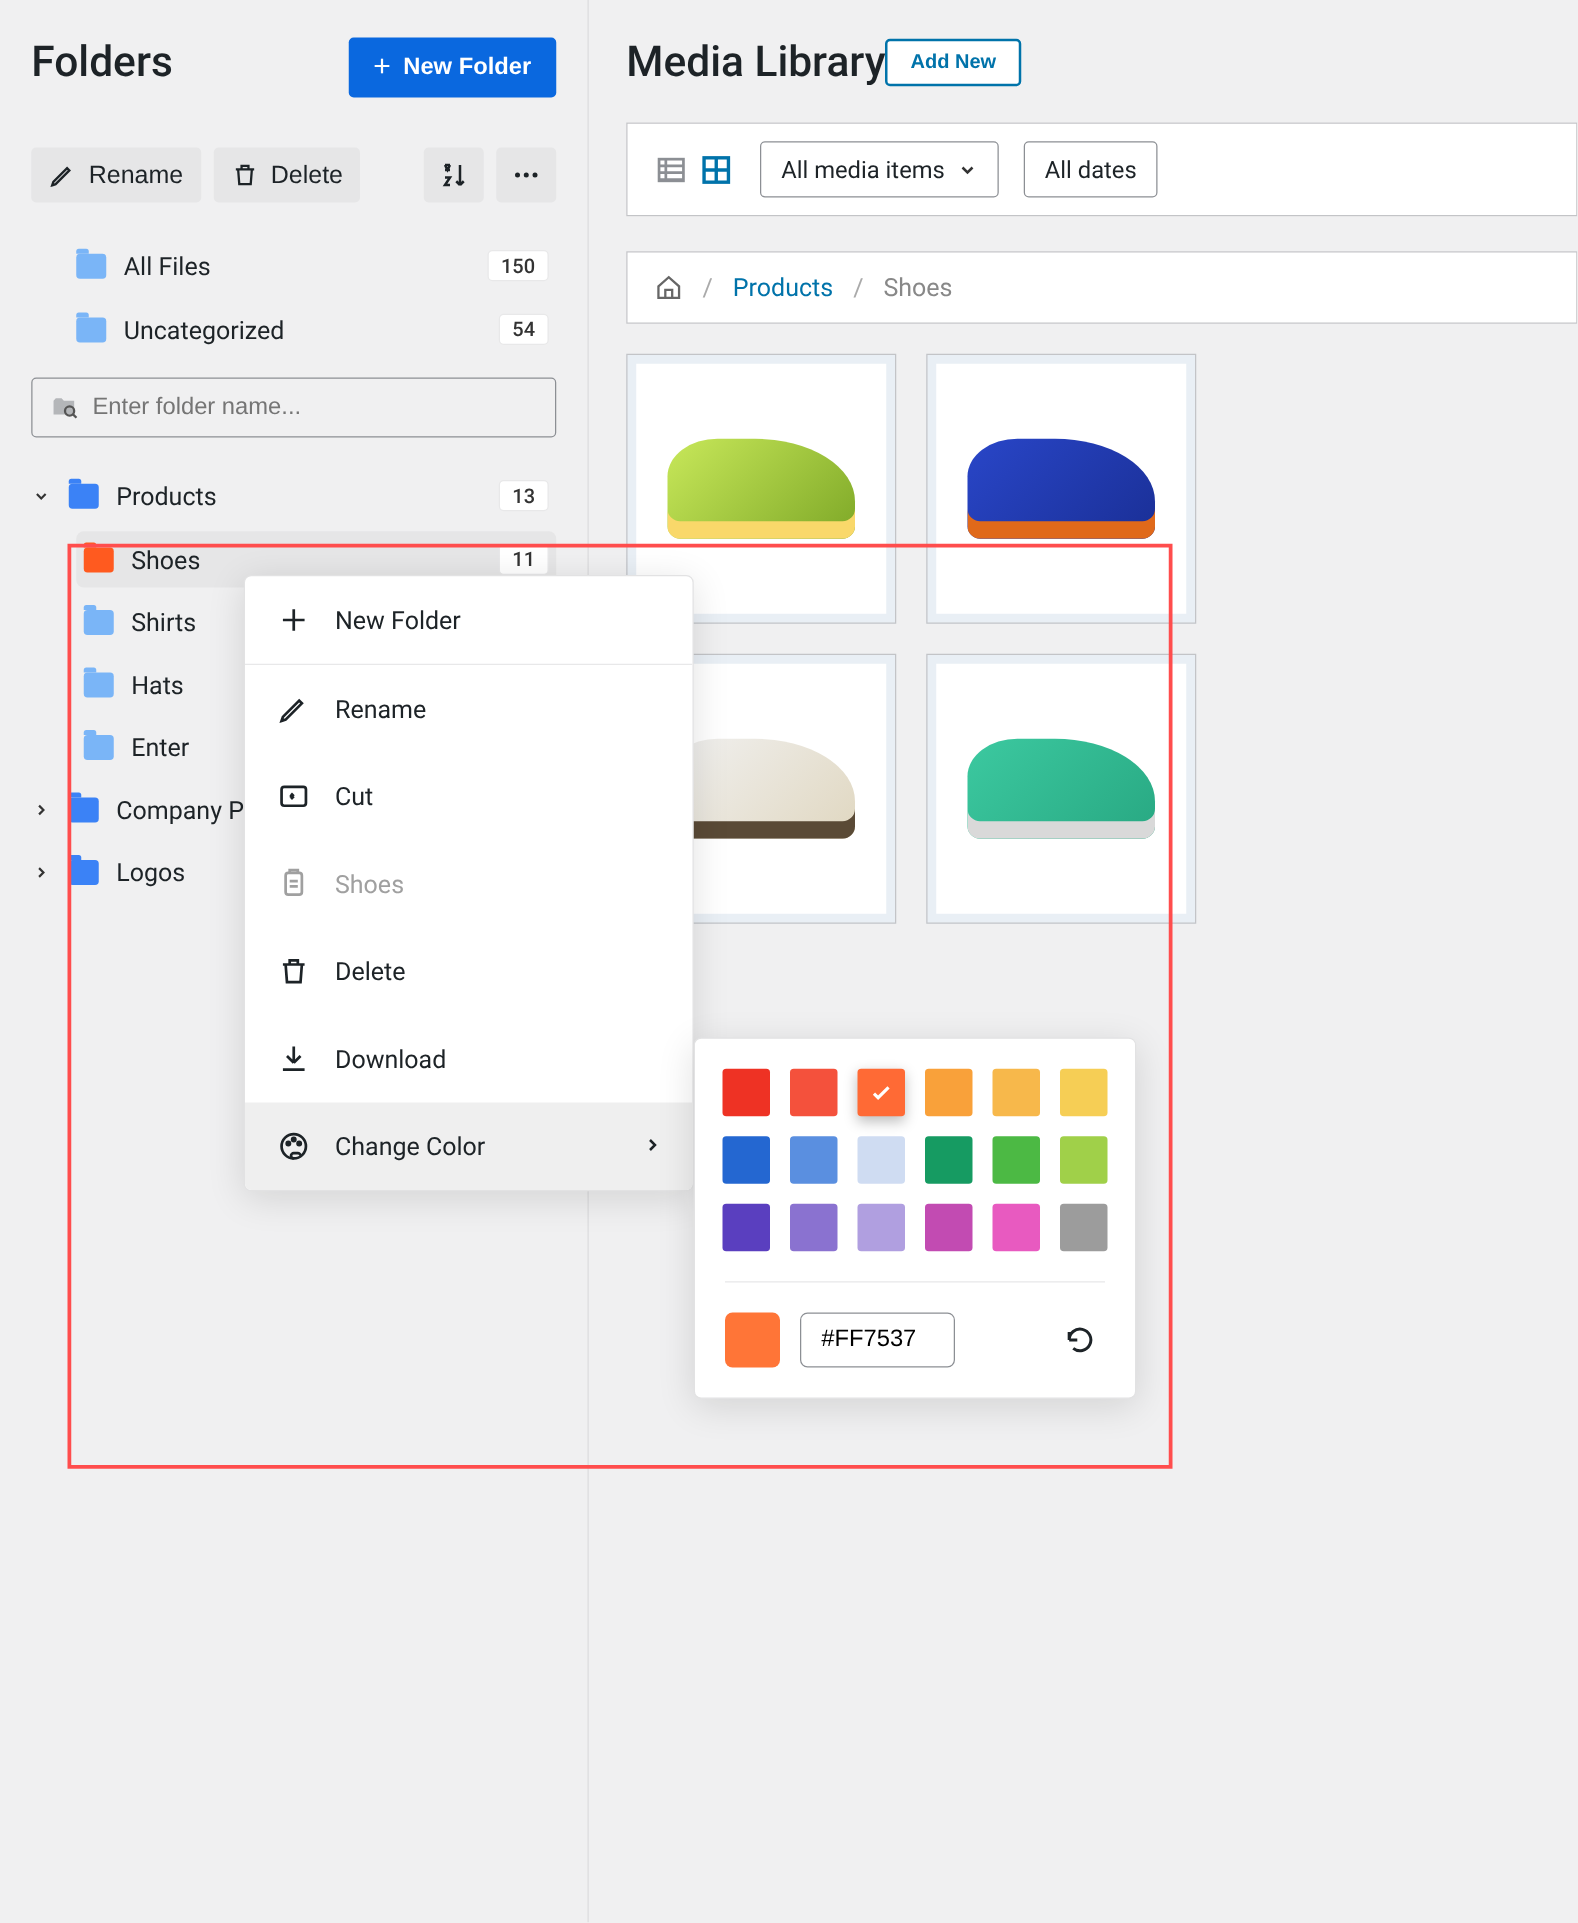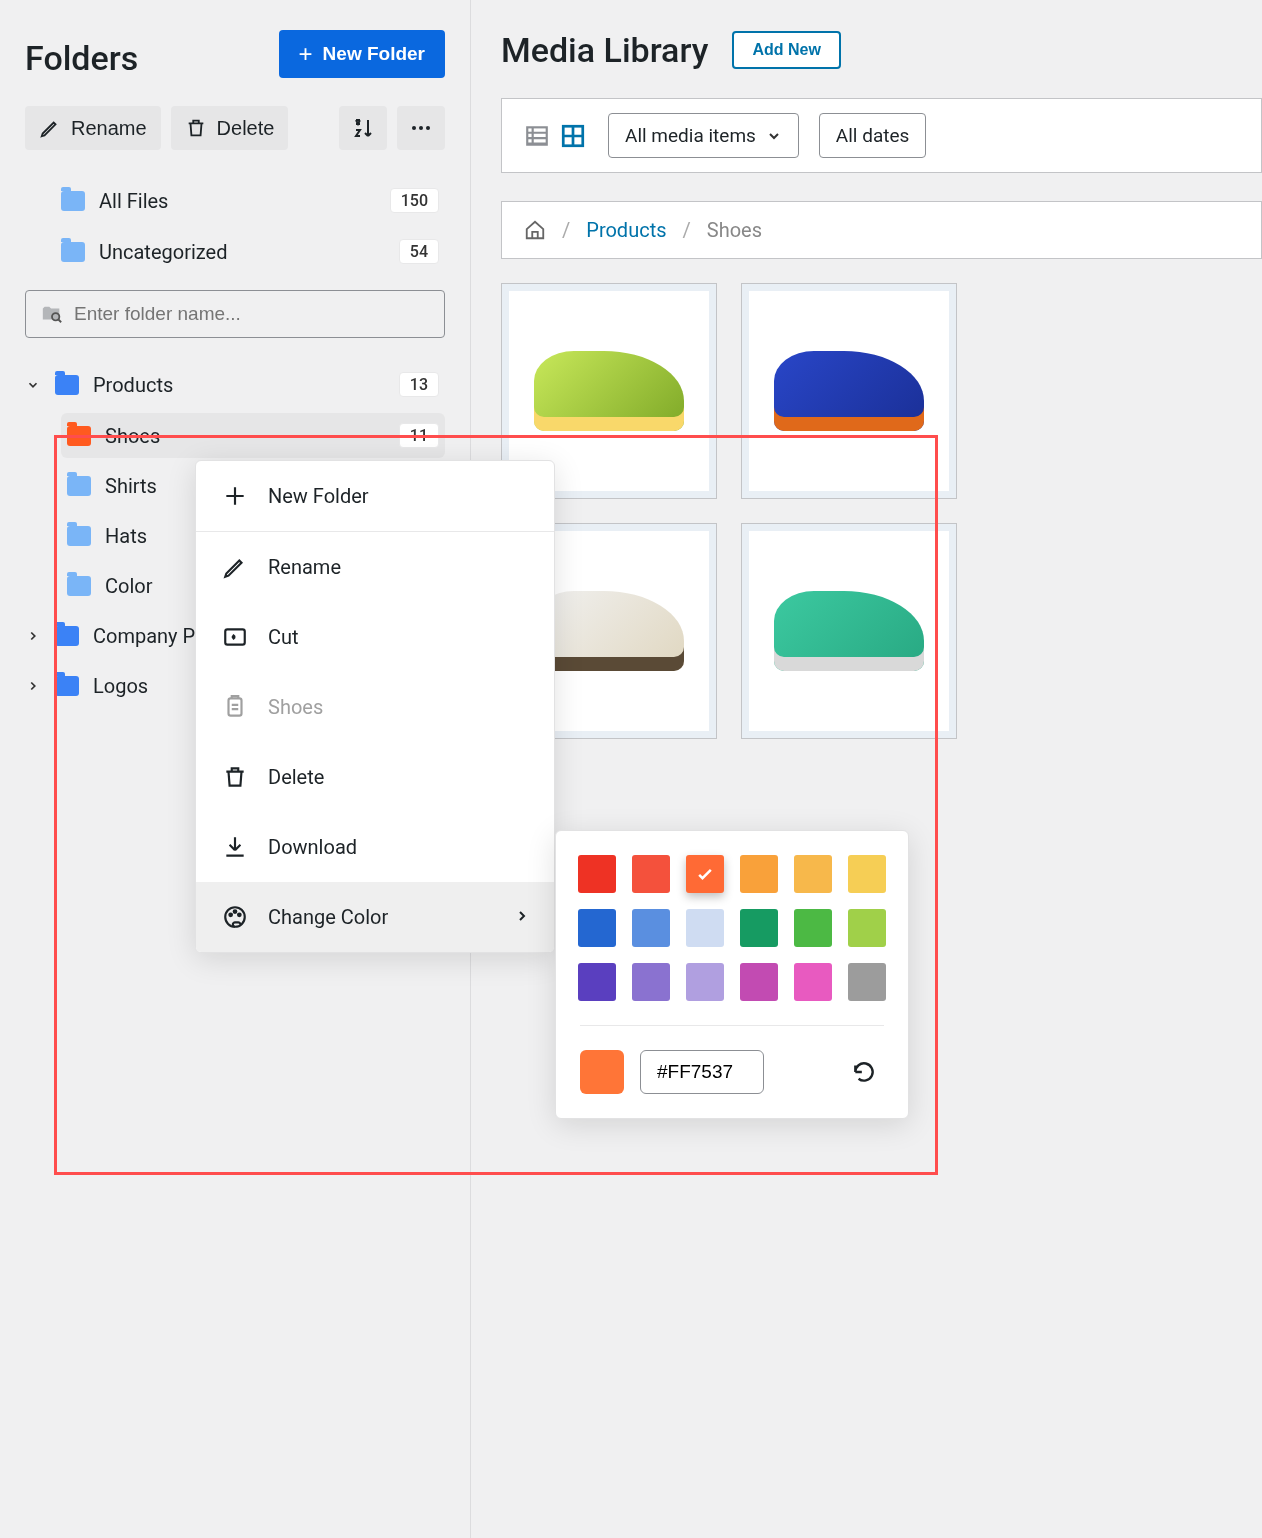--- a/index.html
+++ b/index.html
@@ -18,21 +18,21 @@
     padding: 30px 25px;
   }
   .main {
     flex: 1;
     padding: 30px 0 30px 30px;
     border-left: 1px solid #dcdcde;
     overflow: hidden;
   }
 
   
-  .sidebar-header { display: flex; justify-content: space-between; align-items: flex-end; margin-bottom: 28px; }
+  .sidebar-header { display: flex; justify-content: space-between; align-items: flex-start; margin-bottom: 40px; }
   .sidebar-title { font-size: 34px; font-weight: 500; }
   .btn-primary {
     background: #0a68df; color: #fff; border: none; border-radius: 4px;
     padding: 12px 20px; font-size: 19px; font-weight: 600; display: flex; align-items: center; gap: 10px; cursor: pointer;
   }
   .btn-primary .plus { font-size: 24px; font-weight: 400; line-height: 1; }
 
   
   .sidebar-toolbar { display: flex; gap: 10px; margin-bottom: 28px; }
   .toolbar-btn {
@@ -70,21 +70,21 @@
     display: flex; align-items: center; gap: 10px;
     border: 1px solid #8c8f94; border-radius: 4px; padding: 12px 14px; margin: 10px 0 18px 0;
   }
   .search-box input {
     border: none; outline: none; background: transparent; font-size: 19px; color: #666; flex: 1;
   }
 
   .tree-children { padding-left: 36px; display: flex; flex-direction: column; gap: 6px; }
 
   
-  .main-header { display: flex; align-items: center; gap: 24px; margin-bottom: 28px; }
+  .main-header { display: flex; align-items: center; margin-bottom: 28px; }
   .main-title { font-size: 34px; font-weight: 500; }
   .btn-outline {
     border: 2px solid #0073aa; color: #0073aa; background: #fff; border-radius: 4px;
     padding: 8px 18px; font-size: 16px; font-weight: 600; cursor: pointer;
   }
   .filter-bar {
     display: flex; align-items: center; gap: 20px;
     background: #fff; border: 1px solid #c3c4c7; padding: 14px 20px; margin-bottom: 28px;
   }
   .view-toggle { display: flex; gap: 6px; }
@@ -229,21 +229,21 @@
         <div class="folder-row">
           <span class="folder-icon folder-blue"></span>
           <span>Shirts</span>
         </div>
         <div class="folder-row">
           <span class="folder-icon folder-blue"></span>
           <span>Hats</span>
         </div>
         <div class="folder-row">
           <span class="folder-icon folder-blue"></span>
-          <span>Color</span>
+          <span>Enter</span>
         </div>
       </div>
 
       <div class="folder-row" style="padding-left:0;">
         <span class="caret">
           <svg width="14" height="14" viewBox="0 0 24 24" fill="none" stroke="#333" stroke-width="3">
               <path d="M9 6l6 6-6 6"></path>
             </svg>
         </span>
         <span class="folder-icon folder-dblue"></span>

